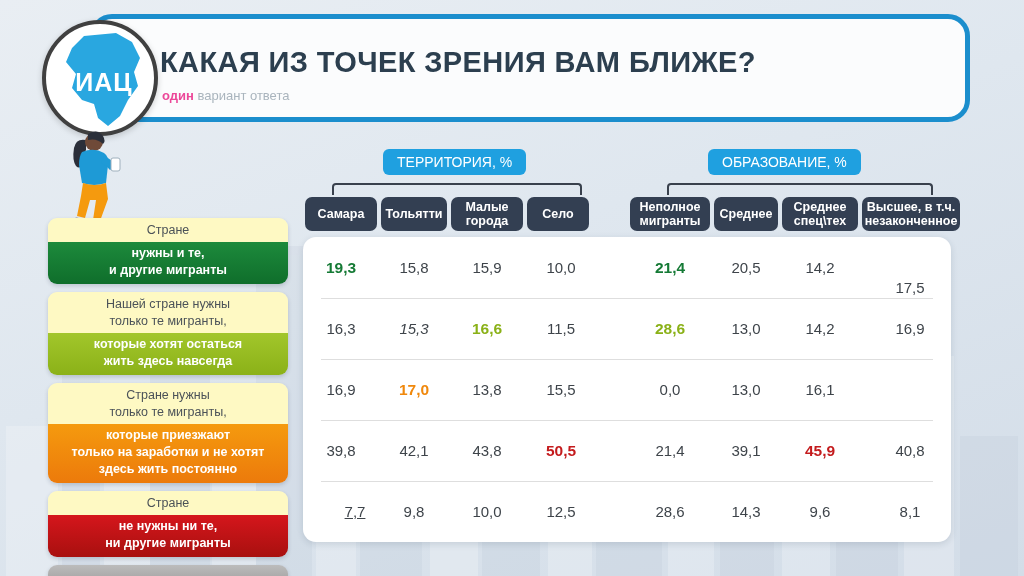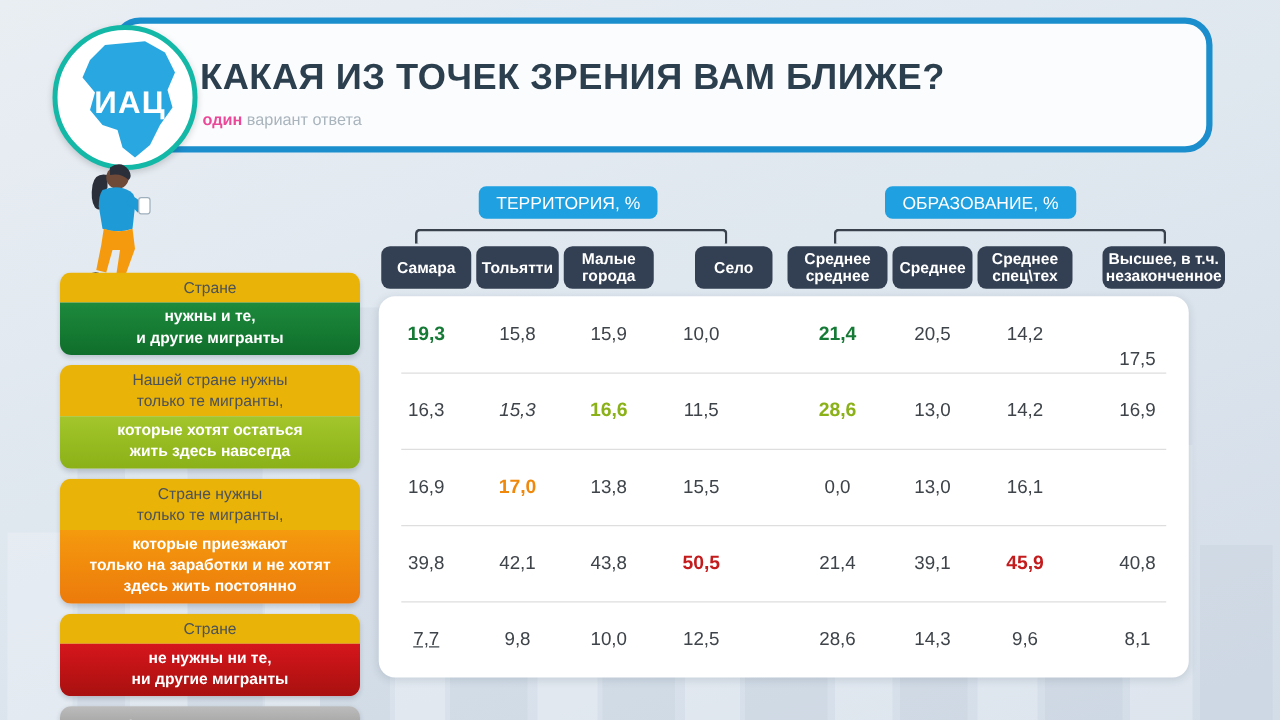--- a/index.html
+++ b/index.html
@@ -30,42 +30,42 @@
   .header-sub {
     position:absolute; left:162px; top:88px;
     font-size:13px; color:#a9b4bd;
   }
   .header-sub b { color:#ec4899; }
 
   
   .logo {
     position:absolute; left:42px; top:20px; width:116px; height:116px;
     border-radius:50%; background:#ffffff;
-    border:4px solid #14b8a6;
+    border:4px solid #404040;
     box-shadow:0 2px 6px rgba(0,0,0,.18);
     overflow:hidden;
   }
   .logo svg { position:absolute; left:8px; top:6px; }
   .logo-text {
     position:absolute; left:0; top:44px; width:116px; text-align:center;
     font-size:25px; font-weight:bold; color:#ffffff; letter-spacing:1px;
   }
 
   
   .person { position:absolute; left:52px; top:128px; width:90px; height:110px; }
 
   
   .cards { position:absolute; left:48px; top:218px; width:240px; }
   .card {
     width:240px; border-radius:9px; overflow:hidden;
     box-shadow:0 2px 4px rgba(20,40,60,.18);
     margin-bottom:8px;
   }
   .card-top {
-    background:#eab308; color:#4b5258; text-align:center;
+    background:#fef9c3; color:#4b5258; text-align:center;
     font-size:12.5px; line-height:17px; padding:4px 6px 3px;
   }
   .card-bot {
     color:#ffffff; text-align:center; font-weight:bold;
     font-size:12.5px; line-height:17px; padding:3px 6px 5px;
   }
   .c-green  .card-bot { background:linear-gradient(180deg,#1d8a3c 0%,#0f6e2b 100%); }
   .c-lime   .card-bot { background:linear-gradient(180deg,#a2c62b 0%,#8bb118 100%); }
   .c-orange .card-bot { background:linear-gradient(180deg,#f59a0e 0%,#ec7a0b 100%); }
   .c-red    .card-bot { background:linear-gradient(180deg,#d5161c 0%,#a8100f 100%); }
@@ -185,26 +185,26 @@
 </div>
 
 <div class="group-chip" id="gchip-territory">ТЕРРИТОРИЯ, %</div>
 <div class="bracket" id="br-territory"></div>
 <div class="group-chip" id="gchip-education">ОБРАЗОВАНИЕ, %</div>
 <div class="bracket" id="br-education"></div>
 
 <div class="colchip" style="left:305px; width:72px;">Самара</div>
 <div class="colchip" style="left:381px; width:66px;">Тольятти</div>
 <div class="colchip" style="left:451px; width:72px;">Малые города</div>
-<div class="colchip" style="left:527px; width:62px;margin-left:29px;">Село</div>
-
-<div class="colchip" style="left:630px; width:80px;">Среднее среднее</div>
+<div class="colchip" style="left:527px; width:62px;">Село</div>
+
+<div class="colchip" style="left:630px; width:80px;">Неполное мигранты</div>
 <div class="colchip" style="left:714px; width:64px;">Среднее</div>
 <div class="colchip" style="left:782px; width:76px;">Среднее спец\тех</div>
-<div class="colchip" style="left:862px; width:98px;margin-left:20px;">Высшее, в т.ч. незаконченное</div>
+<div class="colchip" style="left:862px; width:98px;">Высшее, в т.ч. незаконченное</div>
 
 <div class="table-panel">
   <div class="row" style="top:0;">
       <div class="cell hi hi-green" style="left: 0px; width: 76px;">19,3</div>
       <div class="cell" style="left: 76px; width: 70px;">15,8</div>
       <div class="cell" style="left: 146px; width: 76px;">15,9</div>
       <div class="cell" style="left: 222px; width: 72px;">10,0</div>
       <div class="cell hi hi-green" style="left: 325px; width: 84px;">21,4</div>
       <div class="cell" style="left: 409px; width: 68px;">20,5</div>
       <div class="cell" style="left: 477px; width: 80px;">14,2</div>
@@ -237,21 +237,21 @@
       <div class="cell" style="left: 76px; width: 70px;">42,1</div>
       <div class="cell" style="left: 146px; width: 76px;">43,8</div>
       <div class="cell hi hi-red" style="left: 222px; width: 72px;">50,5</div>
       <div class="cell" style="left: 325px; width: 84px;">21,4</div>
       <div class="cell" style="left: 409px; width: 68px;">39,1</div>
       <div class="cell hi hi-red" style="left: 477px; width: 80px;">45,9</div>
       <div class="cell" style="left: 557px; width: 100px;">40,8</div>
     </div>
   <div class="sep" style="top:244px;"></div>
   <div class="row" style="top:244px;">
-      <div class="cell" style="left: 0px; width: 76px; text-decoration: underline;">7,7</div>
+      <div class="cell" style="left: 14px; width: 76px; text-decoration: underline;">7,7</div>
       <div class="cell" style="left: 76px; width: 70px;">9,8</div>
       <div class="cell" style="left: 146px; width: 76px;">10,0</div>
       <div class="cell" style="left: 222px; width: 72px;">12,5</div>
       <div class="cell" style="left: 325px; width: 84px;">28,6</div>
       <div class="cell" style="left: 409px; width: 68px;">14,3</div>
       <div class="cell" style="left: 477px; width: 80px;">9,6</div>
       <div class="cell" style="left: 557px; width: 100px;">8,1</div>
     </div>
 </div>
 

